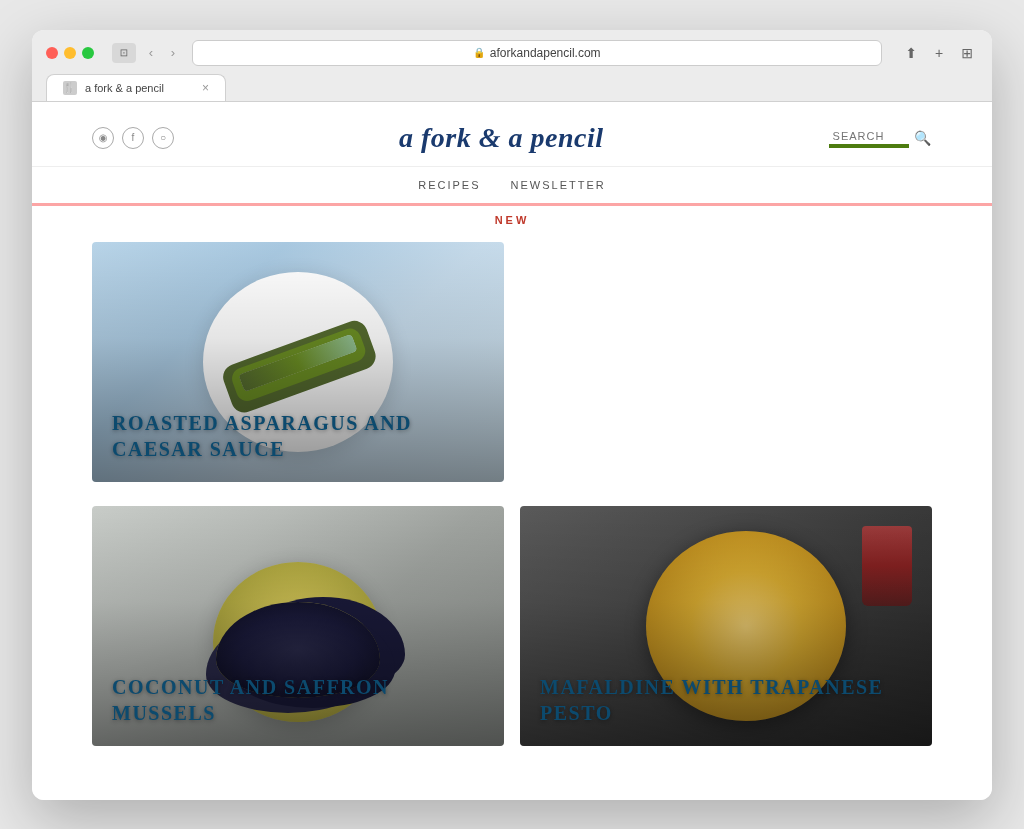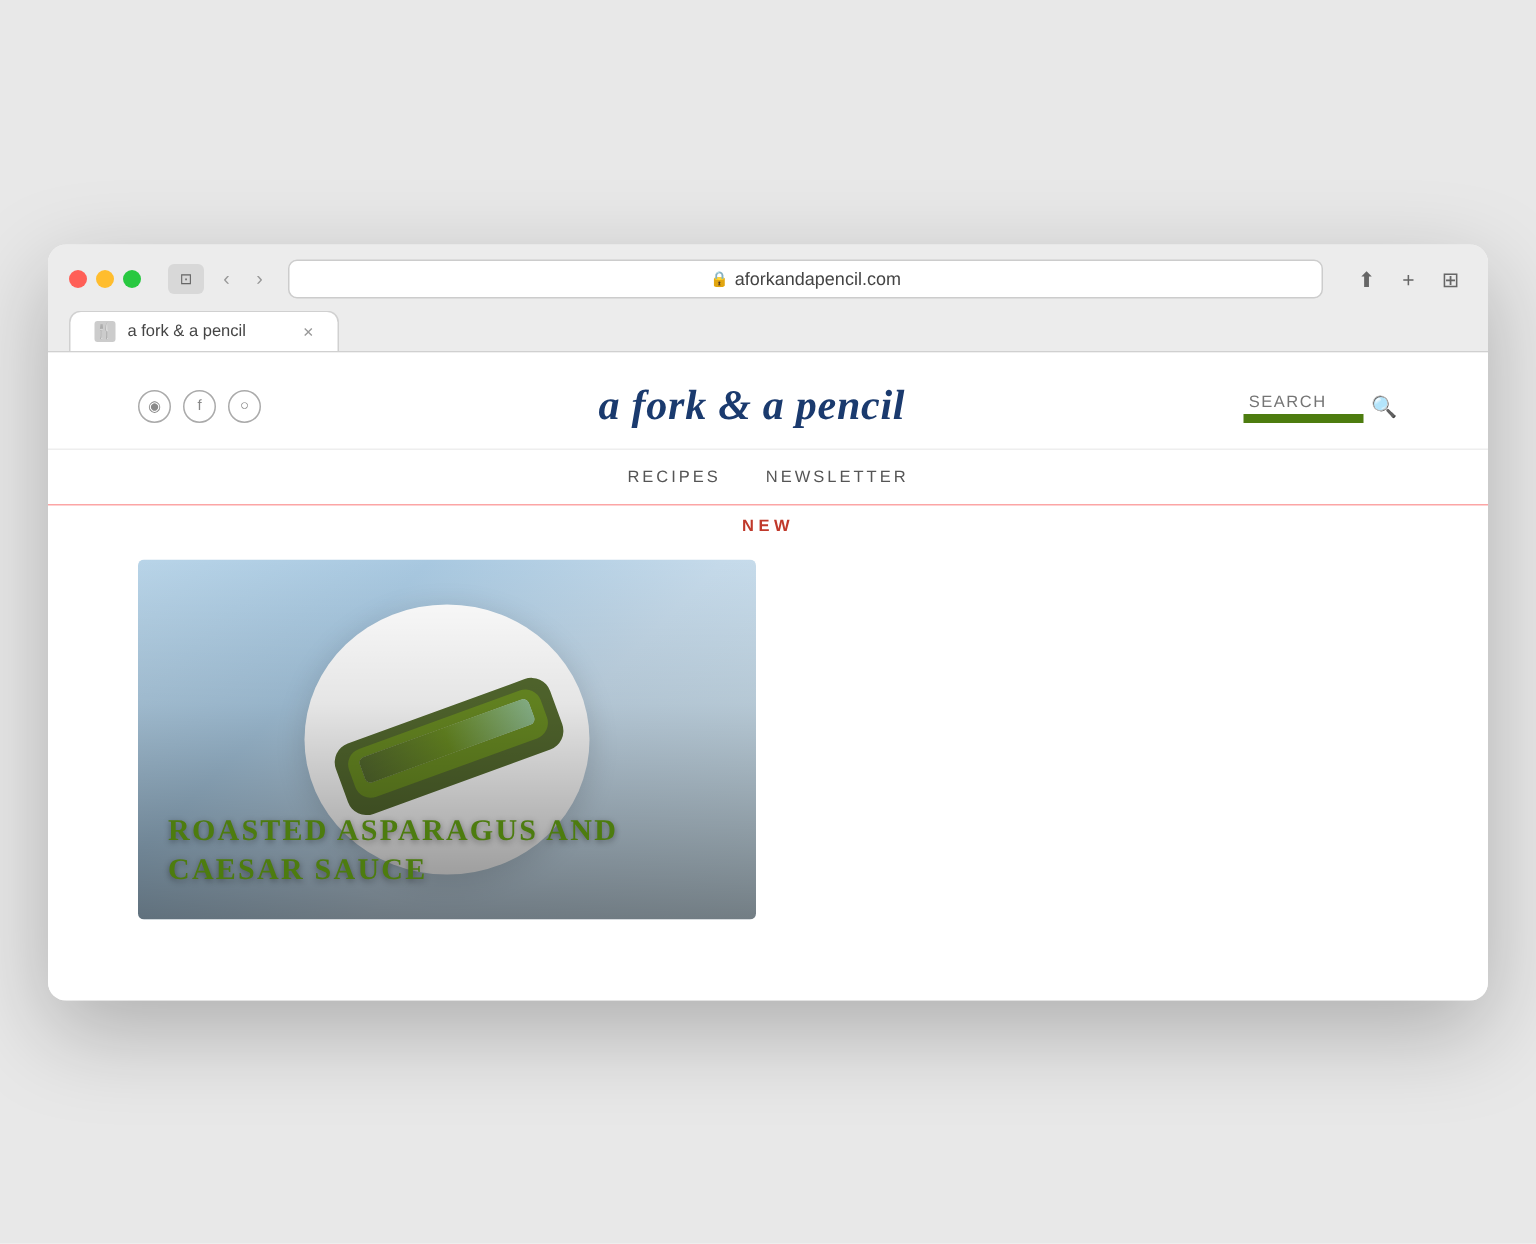--- a/index.html
+++ b/index.html
@@ -213,21 +213,21 @@
     }
 
     .header-search {
       display: flex;
       align-items: center;
       gap: 6px;
     }
 
     .search-input {
       border: none;
-      border-bottom: 6px solid #4d7c0f;
+      border-bottom: 4px solid #4d7c0f;
       outline: none;
       font-size: 11px;
       color: #999;
       width: 80px;
       padding: 2px 4px;
       letter-spacing: 1px;
       background: transparent;
     }
 
     .search-icon {
@@ -235,21 +235,21 @@
       font-size: 14px;
       cursor: pointer;
     }
 
     
     .site-nav {
       display: flex;
       justify-content: center;
       gap: 30px;
       padding: 12px 0;
-      border-bottom: 1px solid #fca5a5;
+      border-bottom: 3px solid #fca5a5;
     }
 
     .nav-link {
       font-size: 11px;
       letter-spacing: 2px;
       color: #555;
       text-transform: uppercase;
       cursor: pointer;
       text-decoration: none;
     }
@@ -299,21 +299,21 @@
       right: 0;
       bottom: 0;
       background: linear-gradient(to top, rgba(0,0,0,0.45) 0%, rgba(0,0,0,0.1) 60%, transparent 100%);
     }
 
     .recipe-card-title {
       position: absolute;
       bottom: 20px;
       left: 20px;
       right: 20px;
-      color: #4d7c0f;
+      color: #0c4a6e;
       font-size: 20px;
       font-weight: bold;
       text-transform: uppercase;
       letter-spacing: 1.5px;
       line-height: 1.3;
       text-shadow: 0 1px 4px rgba(0,0,0,0.4);
       font-family: Georgia, serif;
     }
 
     
@@ -503,16 +503,31 @@
 
 
         <div class="recipe-card">
           <div class="recipe-card-bg food-asparagus"></div>
           <div class="recipe-card-overlay"></div>
           <div class="recipe-card-title">ROASTED ASPARAGUS AND CAESAR SAUCE</div>
         </div>
 
       </div>
 
+      <div class="recipe-grid">
+
+        <div class="recipe-card">
+          <div class="recipe-card-bg food-mussels"></div>
+          <div class="recipe-card-overlay"></div>
+          <div class="recipe-card-title">COCONUT AND SAFFRON MUSSELS</div>
+        </div>
+
+        <div class="recipe-card">
+          <div class="recipe-card-bg food-pasta"></div>
+          <div class="recipe-card-overlay"></div>
+          <div class="recipe-card-title">MAFALDINE WITH TRAPANESE PESTO</div>
+        </div>
+
+      </div>
 
     </div>
   </div>
 </div>
 
 </body></html>

